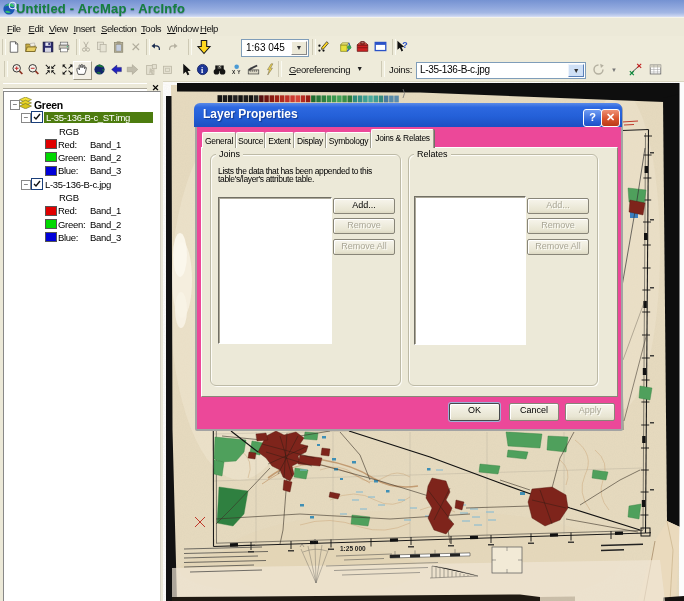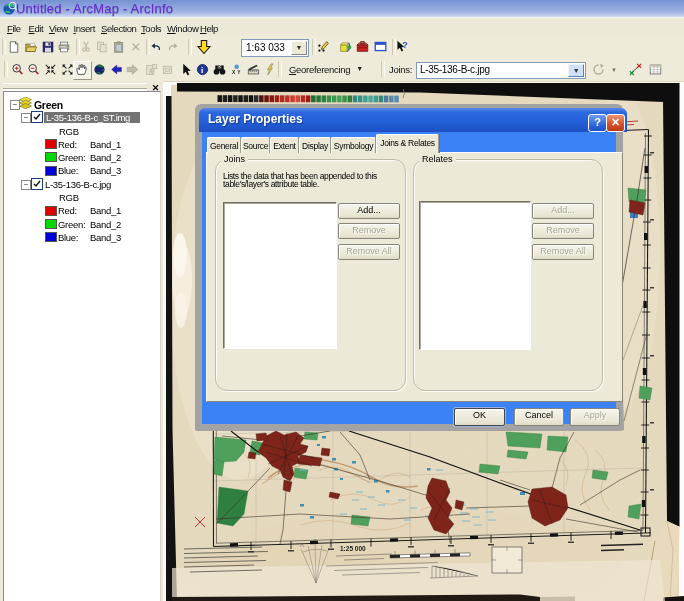--- a/index.html
+++ b/index.html
@@ -1,20 +1,20 @@
 <!DOCTYPE html>
 <html><head><meta charset="utf-8"><style>
 html,body{margin:0;padding:0}
 body{width:684px;height:601px;position:relative;overflow:hidden;
  font-family:"Liberation Sans",sans-serif;background:#ECE9D8}
 .abs{position:absolute}
 
 #titlebar{left:0;top:0;width:684px;height:17px;
  background:linear-gradient(#7592d2 0%,#8fa7dd 45%,#a3b7e4 75%,#c9d4f0 95%,#dde4f6 100%);}
-#titletxt{left:16px;top:1px;color:#6d28d9;font-weight:normal;font-size:13px;letter-spacing:0.2px;
+#titletxt{left:16px;top:1px;color:#15803d;font-weight:bold;font-size:13px;letter-spacing:0.2px;
  text-shadow:0 1px 1px rgba(40,60,110,.45);white-space:nowrap}
 
 #menubar{left:0;top:17px;width:684px;height:19px;background:#ece9d8;border-top:1px solid #f6f4ea;font-size:9.5px;letter-spacing:-0.4px;color:#111}
 .mi{position:absolute;top:5px}
 .u{text-decoration:underline}
 
 .tbar{left:0;width:684px;height:23px;background:#eeebda;border-bottom:1px solid #d9d5c0}
 #tb1{top:36px}#tb2{top:59px;height:22px}
 .sep{position:absolute;top:3px;width:2px;height:16px;border-left:1px solid #cdc9b4;border-right:1px solid #fafaf2}
 .ticon{position:absolute;top:3px;width:16px;height:16px}
@@ -28,38 +28,38 @@
 #toc{left:0;top:81px;width:163px;height:520px;background:#ece9d8}
 #tocgrab{left:3px;top:2px;width:144px;height:4px;border-top:1px solid #fff;border-bottom:1px solid #aca899;box-shadow:0 2px 0 #fff}
 #tocx{left:150px;top:2px;width:11px;height:11px;font-size:9px;font-weight:bold;color:#000;text-align:center;line-height:10px}
 #tree{left:3px;top:10px;width:156px;height:509px;background:#fff;border:1px solid #888;border-right-color:#d8d4c8;border-bottom:none;font-size:9.5px;letter-spacing:-0.3px;color:#000}
 .trow{position:absolute;white-space:nowrap}
 .pm{position:absolute;width:8px;height:8px;border:1px solid #888;background:#fff;font-size:8px;line-height:7px;text-align:center;color:#333}
 .cb{position:absolute;width:10px;height:10px;border:1px solid #1a3f7a;background:#fff}
 .cb svg{position:absolute;left:0;top:0}
 .sw{position:absolute;width:10px;height:8px;border:1px solid #555}
 
-#dlg{left:195px;top:104px;width:428px;height:327px;background:#3b82f6;
- border:7px solid #a3a3a3;border-radius:6px 6px 2px 2px;box-sizing:border-box}
+#dlg{left:195px;top:104px;width:428px;height:327px;background:#ec4899;
+ border:2px solid #a3a3a3;border-radius:6px 6px 2px 2px;box-sizing:border-box}
 #dlgtitle{left:-3px;top:-3px;width:428px;height:24px;border-radius:6px 6px 0 0;
  background:linear-gradient(#5a8ae8 0%,#2d68e0 18%,#2460d8 55%,#1c4fc2 100%)}
 #dlgtitle span{position:absolute;left:9px;top:4px;color:#fff;font-weight:bold;font-size:12px;text-shadow:1px 1px 1px rgba(0,20,80,.5)}
 .capbtn{position:absolute;top:3px;width:17px;height:16px;border:1px solid #fff;border-radius:3px;
  color:#fff;font-weight:bold;font-size:11px;text-align:center;line-height:15px}
 #helpbtn{left:386px;background:linear-gradient(#6f9bf2,#2a61d8 70%,#1d50c4)}
 #closebtn{left:404px;background:linear-gradient(#ef9175,#d9532c 55%,#b93a16)}
 
 .tab{position:absolute;top:26px;height:16px;background:#ece9d8;border:1px solid #fff;
  border-right-color:#9c9a8c;border-bottom:none;font-size:8.5px;letter-spacing:-0.3px;color:#000;
  padding:3px 0 0 0;text-align:center;box-sizing:border-box;border-radius:2px 2px 0 0;white-space:nowrap;z-index:2}
 #tabactive{top:23px;height:19px;z-index:3;box-shadow:1px 0 0 #716f64}
 #tabpage{left:4px;top:41px;width:415px;height:248px;background:#ece9d8;
  border:1px solid #fff;border-right-color:#898778;border-bottom-color:#898778;z-index:1}
 
-.grp{position:absolute;border:1px solid #bdbaa6;border-radius:12px;z-index:4;
+.grp{position:absolute;border:1px solid #bdbaa6;border-radius:6px;z-index:4;
  box-shadow:inset 1px 1px 0 #fdfcf7, 1px 1px 0 #fdfcf7}
 .grplab{position:absolute;top:-6px;left:5px;background:#ece9d8;padding:0 3px;font-size:9px;color:#000}
 .gtxt{position:absolute;font-size:8.5px;letter-spacing:-0.35px;color:#000;line-height:8px}
 .lbox{position:absolute;background:#fff;border:1px solid #716f64;border-bottom-color:#fff;border-right-color:#fff;
  box-shadow:inset 1px 1px 0 #aca899}
 .btn{position:absolute;height:14px;background:linear-gradient(#f7f5ec,#e8e5d2 80%,#ddd9c3);
  border:1px solid #888578;border-radius:2px;font-size:9px;color:#000;text-align:center;line-height:13px;
  box-shadow:inset 1px 1px 0 #fff;z-index:4}
 .btn.dis{color:#a9a696;text-shadow:1px 1px 0 #fdfdf8}
 .btn.def{border-color:#46484a;box-shadow:inset 1px 1px 0 #fff, 0 0 0 1px #9db0d8}
@@ -147,21 +147,21 @@
     </svg>
  <svg class="ticon i12" style="left:167px" viewBox="0 0 16 16">
       <path d="M3.5,12 Q3,6.5 8,6.5 L11,6.5" fill="none" stroke="#b4b0a0" stroke-width="1.7"></path>
       <path d="M9.5,3 L14,6.5 9.5,10Z" fill="#b4b0a0"></path>
     </svg>
  <div class="sep" style="left:188px"></div>
  <svg class="ticon" style="left:196px" viewBox="0 0 16 16">
       <path d="M8,14.5 L2,7.5 5.3,7.5 5.3,1.5 10.7,1.5 10.7,7.5 14,7.5Z" fill="#ffd820" stroke="#1a1a1a" stroke-width="1.1"></path>
     </svg>
  <div class="combo" style="left:241px;top:3px;width:66px;height:16px">
-      <span style="position:absolute;left:4px;top:2px">1:63 033</span>
+      <span style="position:absolute;left:4px;top:2px">1:63 045</span>
       <div class="dd">▼</div>
     </div>
  <div class="sep" style="left:312px"></div>
  <svg class="ticon i13" style="left:317px" viewBox="0 0 16 16">
       <circle cx="3" cy="7" r="1.4" fill="#111"></circle>
       <circle cx="3" cy="13" r="1.4" fill="#111"></circle>
       <circle cx="8" cy="13" r="1.4" fill="#111"></circle>
       <path d="M6,9 L12,2 14,4 8,11 5.5,11.5Z" fill="#ffd820" stroke="#111" stroke-width=".8"></path>
     </svg>
  <svg class="ticon i13" style="left:339px" viewBox="0 0 16 16">
@@ -688,21 +688,21 @@
           <polygon points="6.5,6.4 12.5,9.1 6.5,11.8 0.5,9.1" fill="#d8c41a"></polygon>
         </g>
       </svg>
   <b class="trow" style="left:30px;top:6.5px;font-size:10.5px">Green</b>
   <span class="pm" style="left:17px;top:21px">−</span>
   <div class="cb" style="left:27px;top:19px">
         <svg width="10" height="10" viewBox="0 0 10 10">
           <path d="M2,5 L4,7 8,2" stroke="#111" stroke-width="1.4" fill="none"></path>
         </svg>
       </div>
-  <span class="trow" style="left:40px;top:20px;background:#737373;color:#fff;padding:0 7px 0 2px;width:87px;overflow:hidden">L-35-136-B-c_ST.img</span>
+  <span class="trow" style="left:40px;top:20px;background:#4d7c0f;color:#fff;padding:0 20px 0 2px;width:87px;overflow:hidden">L-35-136-B-c_ST.img</span>
   <span class="trow" style="left:55px;top:33.5px">RGB</span>
   <div class="sw" style="left:41px;top:47px;background:#e00000"></div>
   <span class="trow" style="left:54px;top:46.5px">Red:</span>
       <span class="trow" style="left:86px;top:46.5px">Band_1</span>
   <div class="sw" style="left:41px;top:60px;background:#00d800"></div>
   <span class="trow" style="left:54px;top:60px">Green:</span>
       <span class="trow" style="left:86px;top:60px">Band_2</span>
   <div class="sw" style="left:41px;top:73.5px;background:#0000d8"></div>
   <span class="trow" style="left:54px;top:73px">Blue:</span>
       <span class="trow" style="left:86px;top:73px">Band_3</span>

